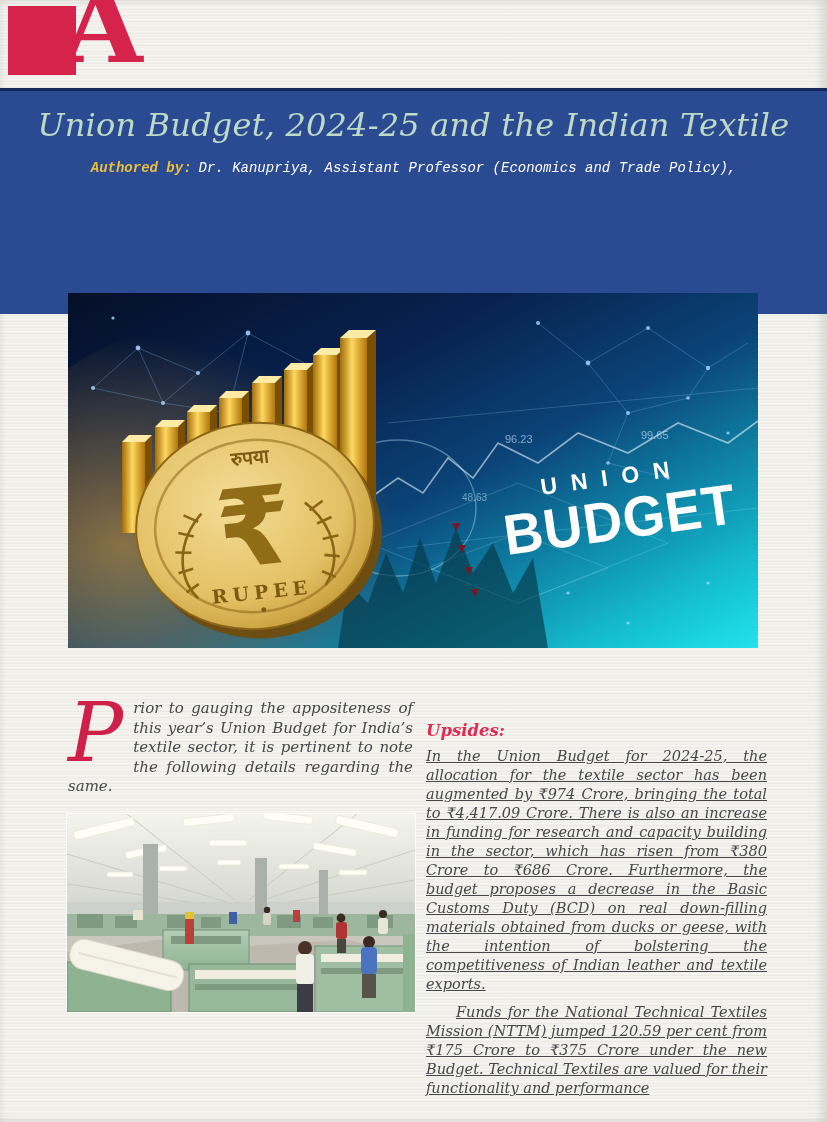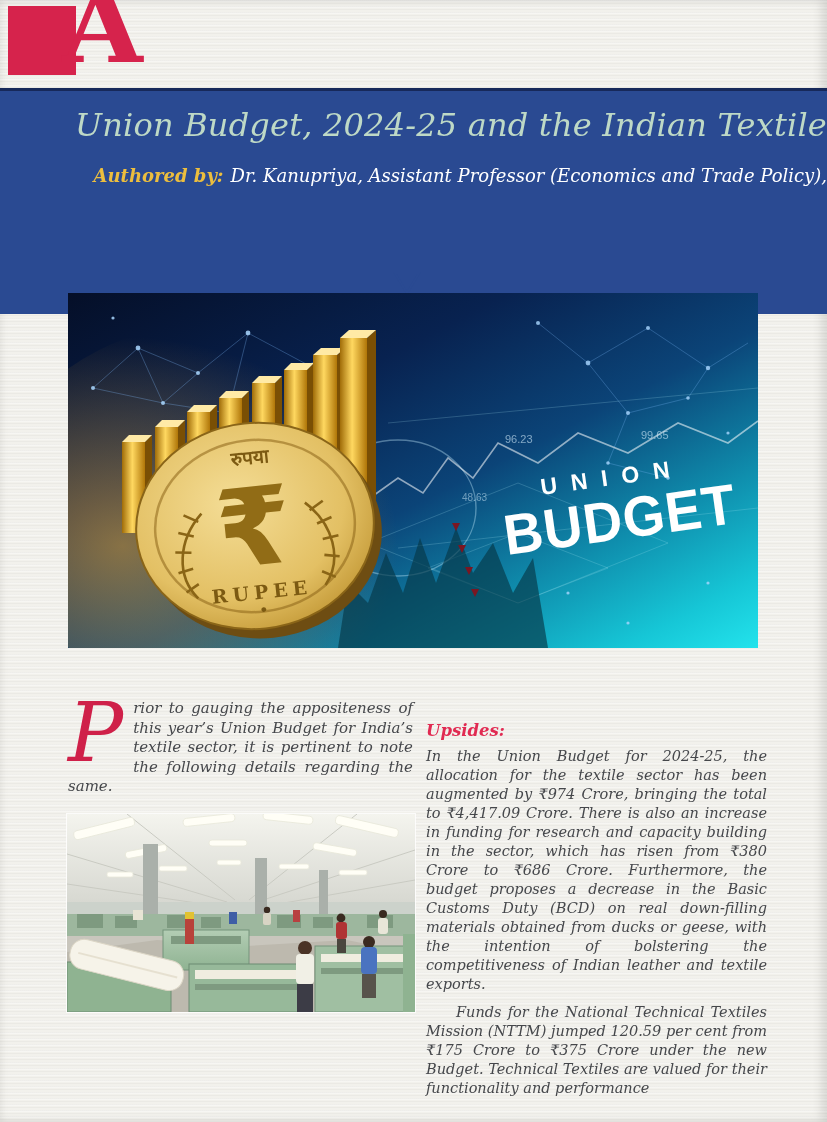--- a/index.html
+++ b/index.html
@@ -20,47 +20,47 @@
     font-style:normal;letter-spacing:0;
   }
   .section-label{
     position:absolute;left:158px;top:56px;color:#1f2d4e;
     font-family:"DejaVu Serif",serif;font-size:14px;letter-spacing:2.6px;font-weight:500;
   }
   
   .banner{
     position:absolute;left:0;top:88px;width:827px;height:226px;
     background:#2a4a92;border-top:3px solid #17295a;box-sizing:border-box;
-    text-align:right;color:#fff;
+    text-align:center;color:#fff;
   }
   .banner .title{
     margin-top:11px;font-style:italic;font-size:32px;line-height:46px;
     color:#bed9c6;font-weight:500;letter-spacing:0.2px;
   }
-  .banner .byline{margin-top:13px;font-style:italic;font-size:18px;line-height:30px;color:#ffffff;}
+  .banner .byline{margin-top:5px;font-style:italic;font-size:14px;line-height:30px;color:#ffffff;font-family:Liberation Mono, monospace;}
   .byline .gold{color:#ecbe3e;font-weight:bold;margin-right:7px;}
   .tri-divider{position:absolute;left:392px;top:271px;}
   
   .hero{position:absolute;left:68px;top:293px;width:690px;height:355px;}
   
   .col-left{
     position:absolute;left:68px;top:699px;width:345px;
     color:#45474b;font-style:italic;font-size:15px;line-height:19.5px;text-align:justify;
   }
   .dropcap{
     float:left;color:#cf2049;font-size:82px;line-height:64px;
     font-style:italic;font-weight:500;margin:2px 10px 0 0;
   }
   .factory{position:absolute;left:67px;top:814px;width:348px;height:198px;box-shadow:0 0 0 1px rgba(255,255,255,0.8);}
   .col-right{
     position:absolute;left:426px;top:704px;width:341px;
     color:#45474b;font-style:italic;font-size:14.5px;line-height:19px;text-align:justify;
   }
   .upsides-h{color:#e12a52;font-weight:bold;font-size:16.5px;margin:17px 0 7px 0;font-style:italic;}
-  .col-right p{margin:0;}
+  .col-right p{margin:0;text-decoration:underline;}
   .col-right p.indent{text-indent:30px;margin-top:9px;}
   
   .footer{
     position:absolute;left:90px;top:1140px;display:flex;align-items:baseline;gap:5px;
     color:#34332e;font-family:"Liberation Sans",sans-serif;font-weight:bold;
   }
   .footer .pg{font-size:13px;}
   .footer .sep{font-size:12px;}
   .footer .lbl{font-size:13px;letter-spacing:0.4px;}
 </style>

